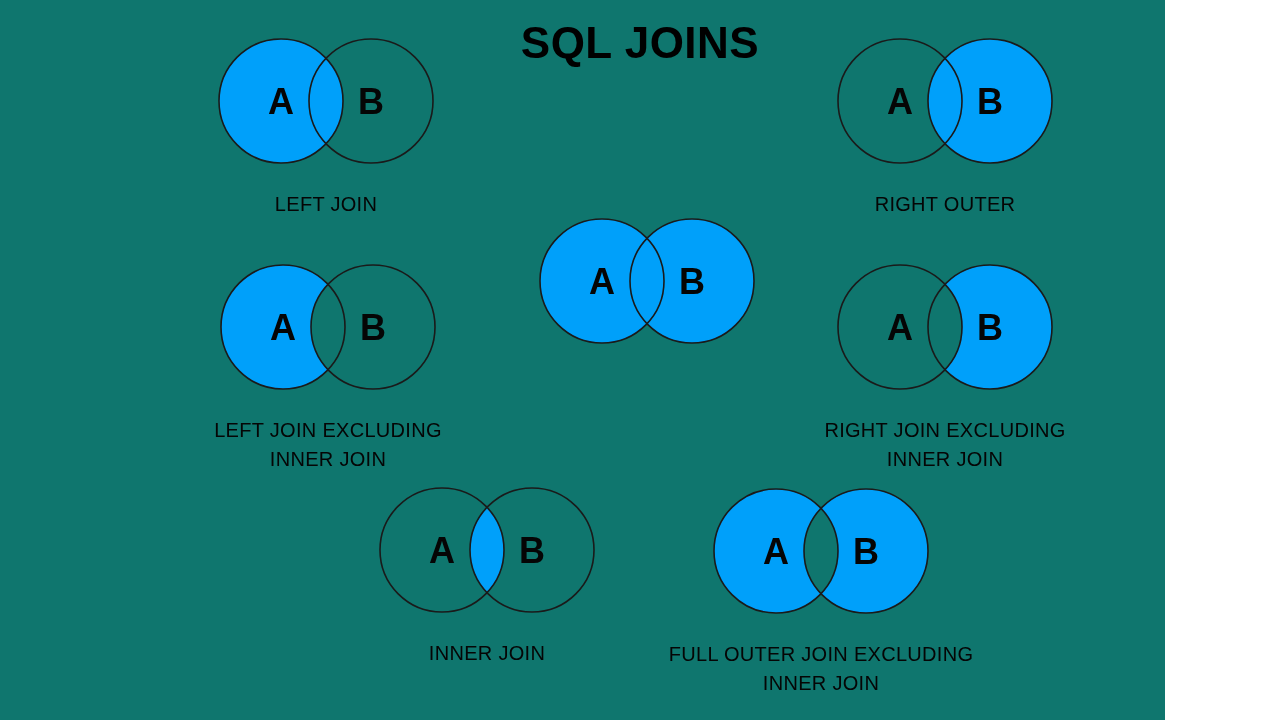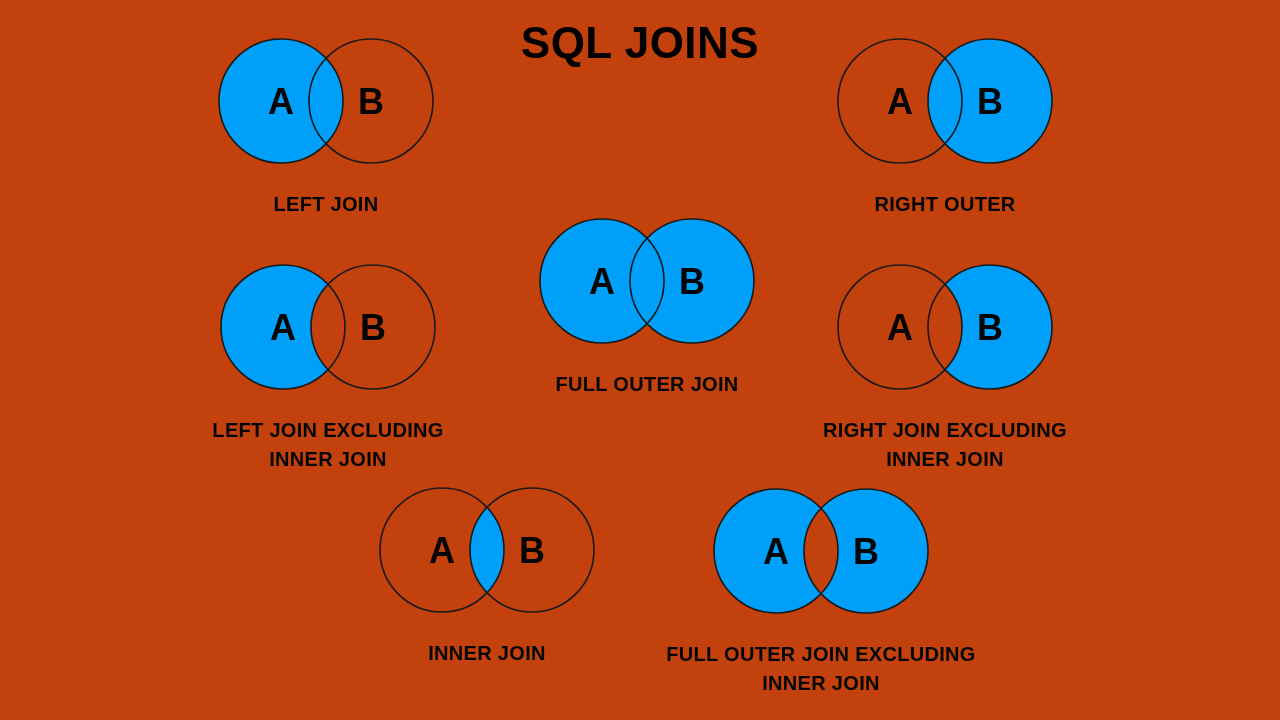--- a/index.html
+++ b/index.html
@@ -3,23 +3,23 @@
 <meta charset="utf-8">
 <style>
   html, body {
     margin: 0;
     padding: 0;
     background: #ffffff;
     font-family: "Liberation Sans", "DejaVu Sans", sans-serif;
   }
   .canvas {
     position: relative;
-    width: 1280px;
+    width: 1165px;
     height: 720px;
-    background: #c2410c;
+    background: #0f766e;
     overflow: hidden;
   }
   .page-title {
     position: absolute;
     top: 16px;
     left: 0;
     width: 1280px;
     height: 54px;
     line-height: 54px;
     text-align: center;
@@ -33,21 +33,21 @@
     width: 320px;
     text-align: center;
   }
   .venn-block svg {
     display: block;
     margin: 0 auto;
   }
   .venn-label {
     margin-top: 16px;
     font-size: 20px;
-    font-weight: bold;
+    font-weight: normal;
     line-height: 29px;
     letter-spacing: 0.3px;
     color: #050505;
   }
   .set-letter {
     font-family: "Liberation Sans", "DejaVu Sans", sans-serif;
     font-weight: bold;
     font-size: 36px;
     fill: #050505;
   }
@@ -142,21 +142,20 @@
               <circle cx="85" cy="72" r="62"></circle>
             </clipPath>
           </defs>
           <circle cx="85" cy="72" r="62" fill="#00A0FA"></circle>
           <circle cx="175" cy="72" r="62" fill="#00A0FA"></circle>
           <circle cx="85" cy="72" r="62" fill="none" stroke="#1a1a1a" stroke-width="1.6"></circle>
           <circle cx="175" cy="72" r="62" fill="none" stroke="#1a1a1a" stroke-width="1.6"></circle>
           <text class="set-letter" x="85" y="72" text-anchor="middle" dominant-baseline="central">A</text>
           <text class="set-letter" x="175" y="72" text-anchor="middle" dominant-baseline="central">B</text>
         </svg>
-        <div class="venn-label">FULL OUTER JOIN</div>
       </div>
       <div class="venn-block" style="left: 785px; top: 255px;">
         <svg width="260" height="145" viewBox="0 0 260 145">
           <defs>
             <mask id="notb-4">
               <rect width="260" height="145" fill="white"></rect>
               <circle cx="175" cy="72" r="62" fill="black"></circle>
             </mask>
             <mask id="nota-4">
               <rect width="260" height="145" fill="white"></rect>

